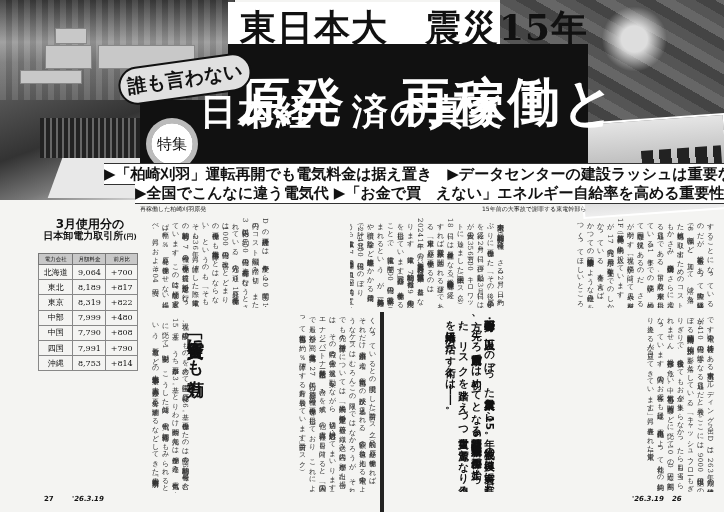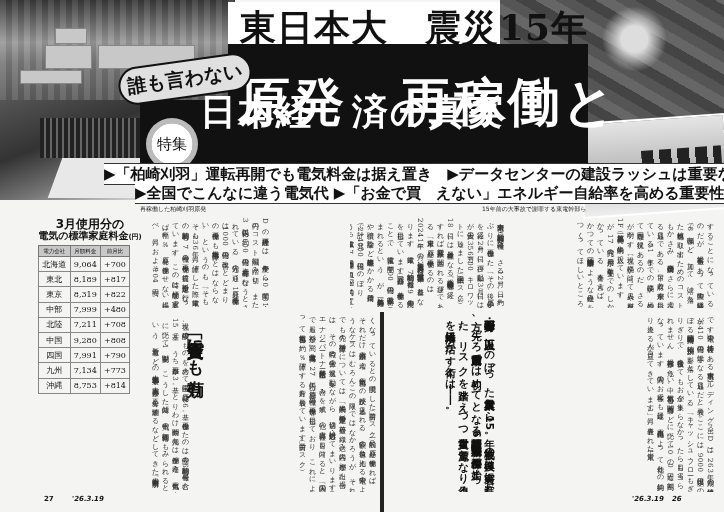--- a/index.html
+++ b/index.html
@@ -37,21 +37,21 @@
 
   .sub-bar { position:absolute; height:20px; background:#fff; display:flex; align-items:center; font-weight:bold; white-space:nowrap; font-size:15px; overflow:hidden; }
   .sub1 { left:104px; top:163px; width:620px; border-top:1px solid #333; border-bottom:1px solid #333; }
   .sub2 { left:135px; top:183px; width:636px; border-bottom:1px solid #333; }
   .caption { position:absolute; font-family:"DejaVu Sans", sans-serif; font-size:6px; color:#222; white-space:nowrap; }
 
   .table-wrap { position:absolute; left:38px; top:218px; width:104px; }
   .table-title1 { font-family:"DejaVu Sans", sans-serif; font-weight:bold; font-size:12px; text-align:center; line-height:12px; }
   .table-title2 { font-family:"DejaVu Sans", sans-serif; font-weight:bold; font-size:10px; text-align:center; line-height:12px; white-space:nowrap; }
   .table-title2 small { font-size:7px; }
-  table { border-collapse:collapse; width:92px; margin-top:2px; border:1.5px solid #444; }
+  table { border-collapse:collapse; width:100px; margin-top:10px; border:1.5px solid #444; }
   th { background:#c8c8c8; font-family:"DejaVu Sans", sans-serif; font-size:5.5px; font-weight:normal; height:10px; border:1px solid #777; padding:0; }
   td { font-size:8px; height:14.2px; border:1px solid #888; text-align:center; padding:0; }
 
   .col { position:absolute; writing-mode:vertical-rl; font-size:7px; line-height:10px; color:#333; overflow:hidden; letter-spacing:0.5px; }
   .lead { position:absolute; left:396px; top:312px; height:180px; writing-mode:vertical-rl; font-family:"DejaVu Sans", sans-serif; font-weight:bold; font-size:10.5px; line-height:13px; color:#111; overflow:hidden; }
   .lead-rule { position:absolute; left:380px; top:312px; width:4px; height:200px; background:#222; }
   .subhead-v { position:absolute; left:186px; top:328px; writing-mode:vertical-rl; font-family:"DejaVu Sans", sans-serif; font-weight:bold; font-size:17px; line-height:20px; white-space:nowrap; }
   .folio { position:absolute; top:495px; font-size:7px; font-weight:bold; font-family:"DejaVu Sans", sans-serif;text-align:right; }
 </style>
 </head>
@@ -89,21 +89,21 @@
     <span>▶「柏崎刈羽」運転再開でも電気料金は据え置き　▶データセンターの建設ラッシュは重要な転換点</span>
   </div>
 <div class="sub-bar sub2">
     <span>▶全国でこんなに違う電気代 ▶「お金で買　えない」エネルギー自給率を高める重要性</span>
   </div>
 <div class="caption" style="left:140px;top:205px;">再稼働した柏崎刈羽原発</div>
 <div class="caption" style="left:482px;top:205px;">15年前の大事故で謝罪する東電幹部ら</div>
 
 <div class="table-wrap">
   <div class="table-title1">3月使用分の</div>
-  <div class="table-title2"><span>電気の標準家庭料金</span><small>(円)</small></div>
+  <div class="table-title2"><span>日本卸電力取引所</span><small>(円)</small></div>
   <table>
     <thead>
         <tr>
       <th>電力会社</th>
       <th>月額料金</th>
       <th>前月比</th>
     </tr>
       </thead>
     <tbody>
       <tr>
@@ -120,38 +120,28 @@
           <td>東京</td>
           <td>8,319</td>
           <td>+822</td>
         </tr>
       <tr>
           <td>中部</td>
           <td>7,999</td>
           <td>+480</td>
         </tr>
       <tr>
-          <td>北陸</td>
-          <td>7,211</td>
-          <td>+708</td>
-        </tr>
-      <tr>
           <td>中国</td>
-          <td>9,280</td>
+          <td>7,790</td>
           <td>+808</td>
         </tr>
       <tr>
           <td>四国</td>
           <td>7,991</td>
           <td>+790</td>
-        </tr>
-      <tr>
-          <td>九州</td>
-          <td>7,134</td>
-          <td>+773</td>
         </tr>
       <tr>
           <td>沖縄</td>
           <td>8,753</td>
           <td>+814</td>
         </tr>
     </tbody>
   </table>
 </div>
 

